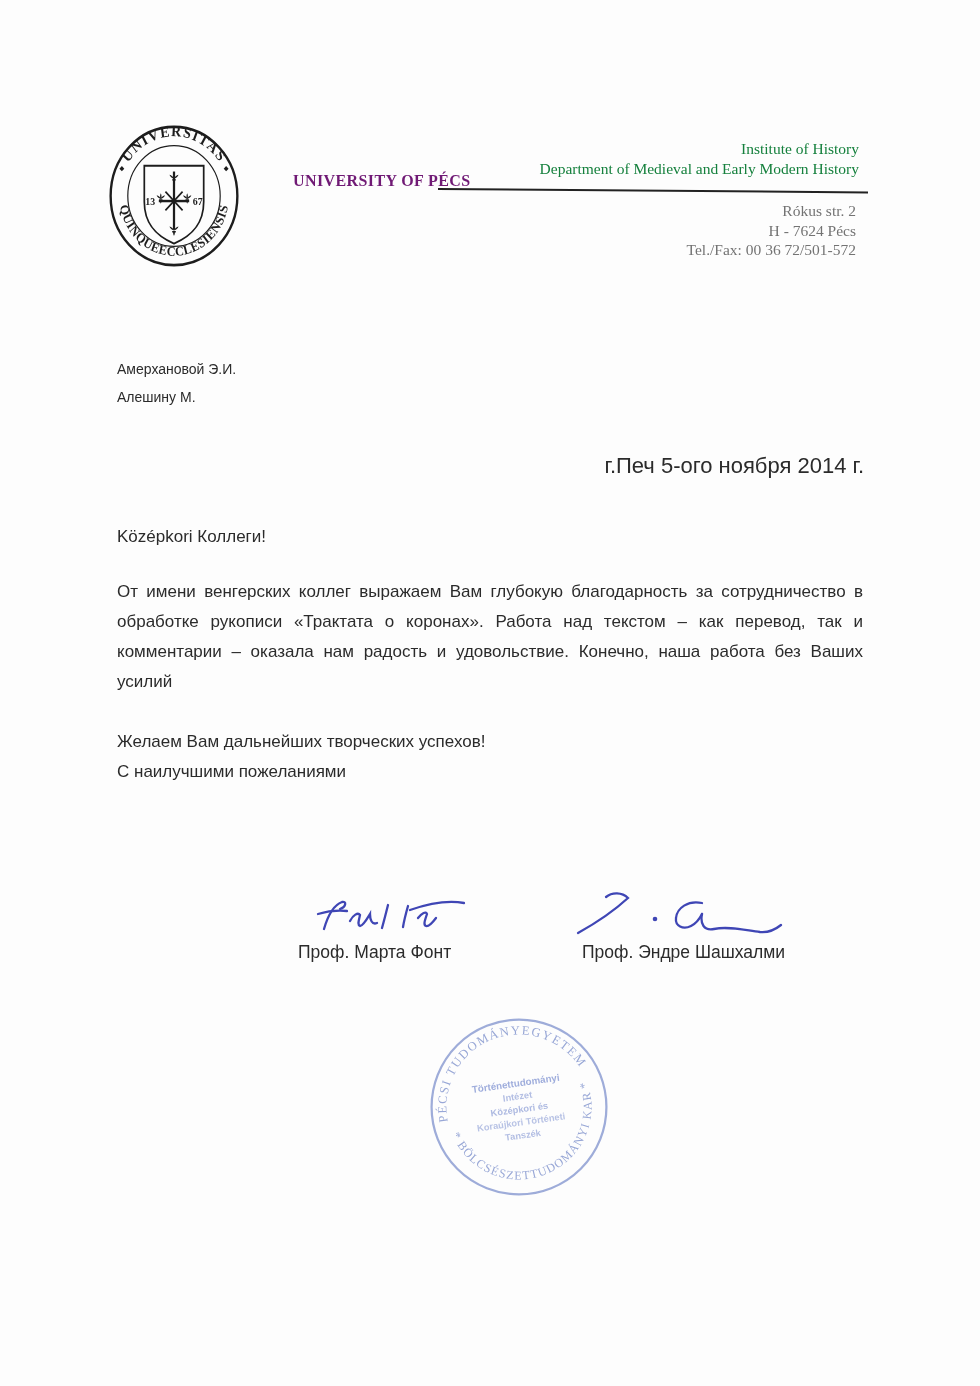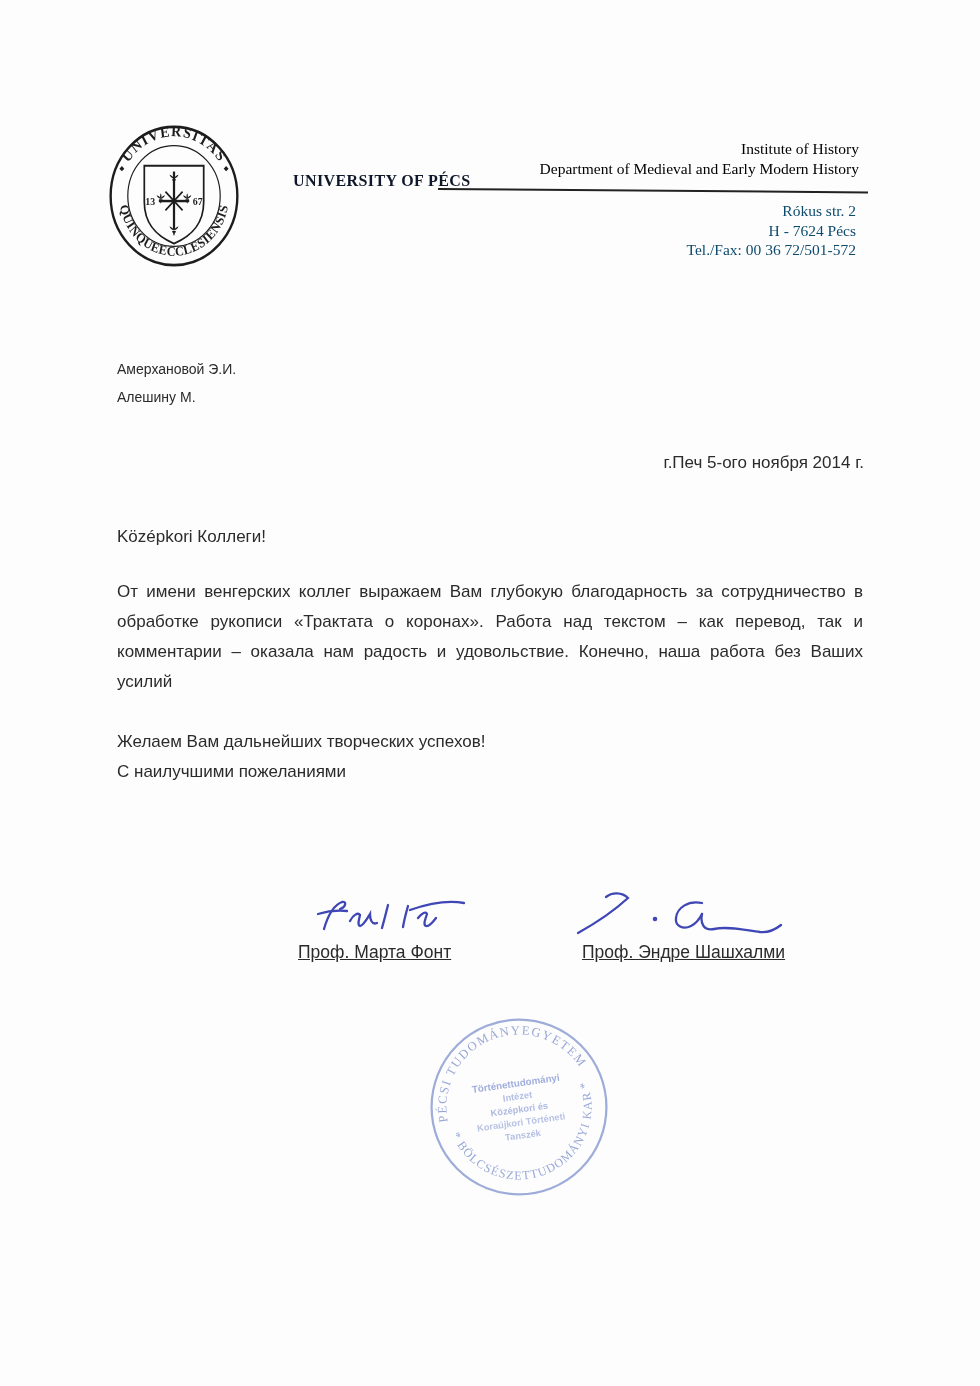--- a/index.html
+++ b/index.html
@@ -5,47 +5,47 @@
   html,body{margin:0;padding:0;background:#ffffff;}
   .page{
     position:relative;width:980px;height:1386px;background:#fdfdfd;
     font-family:"Liberation Sans",sans-serif;color:#2b2b2b;overflow:hidden;
   }
   
   .seal{position:absolute;left:108px;top:124px;width:132px;height:144px;}
   .uni-name{
     position:absolute;left:293px;top:172px;
     font-family:"Liberation Serif",serif;font-weight:bold;font-size:16px;
-    letter-spacing:.4px;color:#0f172a;white-space:nowrap;
+    letter-spacing:.4px;color:#701a75;white-space:nowrap;
   }
   .header-rule{
     position:absolute;left:438px;top:188px;width:430px;height:2px;
     background:#222;transform:rotate(.45deg);transform-origin:left center;
   }
   .lh-right{
     position:absolute;right:121px;top:139px;text-align:right;
-    font-family:"Liberation Serif",serif;font-size:15.5px;line-height:20px;color:#000000;
+    font-family:"Liberation Serif",serif;font-size:15.5px;line-height:20px;color:#15803d;
   }
   .lh-addr{
     position:absolute;right:124px;top:201px;text-align:right;
-    font-family:"Liberation Serif",serif;font-size:15.5px;line-height:19.5px;color:#0c4a6e;
+    font-family:"Liberation Serif",serif;font-size:15.5px;line-height:19.5px;color:#737373;
   }
   
   .recipients{position:absolute;left:117px;top:355px;font-size:14px;line-height:28px;}
-  .dateline{position:absolute;right:116px;top:453px;font-size:17px;text-align:right;}
+  .dateline{position:absolute;right:116px;top:453px;font-size:22px;text-align:right;}
   .salutation{position:absolute;left:117px;top:527px;font-size:17px;}
   .body-block{position:absolute;left:117px;top:577px;width:746px;font-size:17px;}
   .body-line{line-height:30px;text-align:justify;text-align-last:justify;}
   .body-line.last{text-align:left;text-align-last:left;}
   .closing{position:absolute;left:117px;top:727px;font-size:17px;line-height:30px;}
   
   .sig{position:absolute;}
   .sig-1{left:290px;top:885px;width:220px;height:60px;}
   .sig-2{left:560px;top:885px;width:230px;height:60px;}
-  .sig-name{position:absolute;top:942px;font-size:17.5px;color:#2b2b2b;white-space:nowrap;text-decoration:underline;}
+  .sig-name{position:absolute;top:942px;font-size:17.5px;color:#2b2b2b;white-space:nowrap;}
   .sig-name-1{left:298px;}
   .sig-name-2{left:574px;margin-left:8px;}
   
   .stamp{position:absolute;left:424px;top:1014px;width:190px;height:186px;opacity:.88;}
 </style>
 </head>
 <body>
 
 <div class="page">
 

